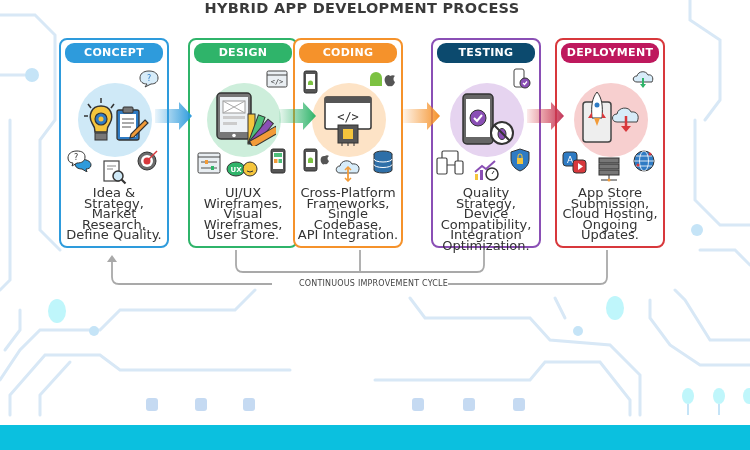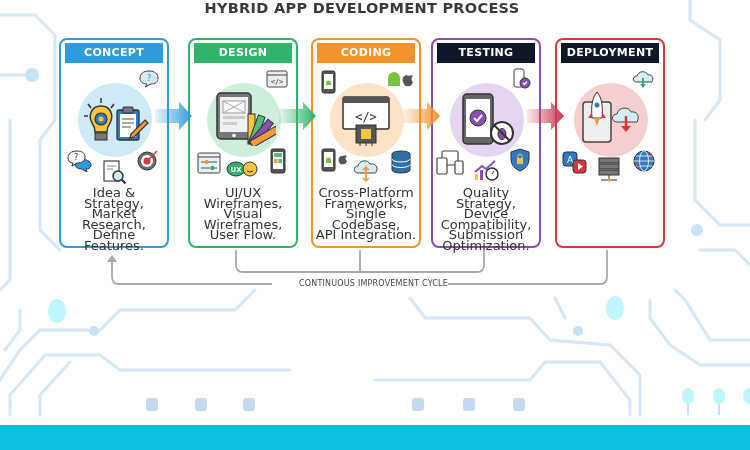--- a/index.html
+++ b/index.html
@@ -13,21 +13,21 @@
     position: absolute; left: 0; top: 0; width: 724px; text-align: center;
     font-size: 14.5px; font-weight: bold; color: #3a3a3a; letter-spacing: 0.3px; line-height: 16px; z-index: 2;
   }
 
   .stage {
     position: absolute; top: 38px; width: 110px; height: 210px;
     border: 2px solid; border-radius: 8px; background: #fff; z-index: 3;
   }
   .stage-header {
     margin: 3px 4px 0 4px; height: 20px; color: #fff;
-    font-size: 11px; font-weight: bold; text-align: center; line-height: 20px; letter-spacing: 0.3px;
+    font-size: 11px; font-weight: bold; text-align: center; line-height: 20px; letter-spacing: 0.3px; border-radius: 9px;
   }
   .stage-circle {
     position: absolute; left: 17px; top: 43px; width: 74px; height: 74px; border-radius: 50%;
   }
   .stage-desc {
     position: absolute; left: 0; top: 148px; width: 106px; text-align: center;
     font-size: 13px; line-height: 10.5px; color: #333; padding: 0 2px;
   }
   .stage-desc span { display: block; }
   .icon-svg { position: absolute; }
@@ -144,21 +144,21 @@
   </svg>
   <svg class="icon-svg" style="left:75px;top:108px" width="24" height="24" viewBox="0 0 24 24">
     <circle cx="11" cy="13" r="9" fill="#6b6b6b" stroke="#333"></circle>
     <circle cx="11" cy="13" r="6" fill="#fff"></circle>
     <circle cx="11" cy="13" r="3.5" fill="#d8383c"></circle>
     <line x1="11" y1="13" x2="21" y2="3" stroke="#d8383c" stroke-width="1.5"></line>
   </svg>
   <div class="stage-desc">
     <span>Idea &amp; Strategy,</span>
     <span>Market Research,</span>
-    <span>Define Features.</span>
+    <span>Define Quality.</span>
   </div>
 </div>
 
 <svg class="arrow" style="left:155px" viewBox="0 0 38 30">
   <defs>
       <linearGradient id="g1" x1="0" x2="1">
         <stop offset="0" stop-color="#2e9bdc" stop-opacity="0.1"></stop>
         <stop offset="1" stop-color="#2e9bdc"></stop>
       </linearGradient>
     </defs>
@@ -208,35 +208,35 @@
   <svg class="icon-svg" style="left:80px;top:108px" width="16" height="26" viewBox="0 0 16 26">
     <rect x="1" y="1" width="14" height="24" rx="2" fill="#555" stroke="#333"></rect>
     <rect x="3" y="4" width="10" height="17" fill="#fff"></rect>
     <rect x="4" y="5" width="8" height="4" fill="#4fbf7a"></rect>
       <rect x="4" y="11" width="3.5" height="4" fill="#f29b38"></rect>
       <rect x="8.5" y="11" width="3.5" height="4" fill="#4fbf7a"></rect>
   </svg>
   <div class="stage-desc">
     <span>UI/UX Wireframes,</span>
     <span>Visual Wireframes,</span>
-    <span>User Flow.</span>
+    <span>User Store.</span>
   </div>
 </div>
 
 <svg class="arrow" style="left:279px" viewBox="0 0 38 30">
   <defs>
       <linearGradient id="g2" x1="0" x2="1">
         <stop offset="0" stop-color="#2fb46a" stop-opacity="0.1"></stop>
         <stop offset="1" stop-color="#2fb46a"></stop>
       </linearGradient>
     </defs>
   <path d="M0 8 L24 8 L24 1 L37 15 L24 29 L24 22 L0 22Z" fill="url(#g2)"></path>
 </svg>
 
-<div class="stage" style="left:311px; border-color:#f5922b;">
+<div class="stage" style="left:293px; border-color:#f5922b;">
   <div class="stage-header" style="background:#f5922b;">CODING</div>
   <div class="stage-circle" style="background:#fde3c6;"></div>
   <svg class="icon-svg" style="left:28px;top:55px" width="50" height="52" viewBox="0 0 50 52">
     <rect x="2" y="2" width="46" height="32" rx="2" fill="#fff" stroke="#333" stroke-width="1.5"></rect>
     <rect x="2" y="2" width="46" height="6" fill="#555"></rect>
     <text x="25" y="26" font-size="12" text-anchor="middle" fill="#333" font-family="DejaVu Sans Mono, monospace">&lt;/&gt;</text>
     <rect x="15" y="30" width="20" height="18" fill="#555" stroke="#333"></rect>
     <rect x="20" y="34" width="10" height="10" fill="#f5c53c"></rect>
     <g stroke="#333">
         <line x1="19" y1="48" x2="19" y2="51"></line>
@@ -284,21 +284,21 @@
   <defs>
       <linearGradient id="g3" x1="0" x2="1">
         <stop offset="0" stop-color="#f5922b" stop-opacity="0.1"></stop>
         <stop offset="1" stop-color="#f5922b"></stop>
       </linearGradient>
     </defs>
   <path d="M0 8 L24 8 L24 1 L37 15 L24 29 L24 22 L0 22Z" fill="url(#g3)"></path>
 </svg>
 
 <div class="stage" style="left:431px; border-color:#8a4fb5;">
-  <div class="stage-header" style="background:#0f172a;">TESTING</div>
+  <div class="stage-header" style="background:#0c4a6e;">TESTING</div>
   <div class="stage-circle" style="background:#e6d4f0;"></div>
   <svg class="icon-svg" style="left:28px;top:52px" width="34" height="54" viewBox="0 0 34 54">
     <rect x="2" y="2" width="30" height="50" rx="4" fill="#666" stroke="#333" stroke-width="1.5"></rect>
     <rect x="5" y="7" width="24" height="38" fill="#fff"></rect>
     <circle cx="17" cy="26" r="8" fill="#8a4fb5" stroke="#333"></circle>
     <path d="M13 26 L16 29 L21 23" stroke="#fff" stroke-width="2" fill="none"></path>
   </svg>
   <svg class="icon-svg" style="left:56px;top:80px" width="26" height="26" viewBox="0 0 26 26">
     <circle cx="13" cy="13" r="11" fill="#fff" stroke="#333" stroke-width="2"></circle>
     <ellipse cx="13" cy="14" rx="4" ry="5.5" fill="#8a4fb5" stroke="#333"></ellipse>
@@ -322,37 +322,37 @@
     <line x1="19" y1="16" x2="21" y2="13" stroke="#333"></line>
   </svg>
   <svg class="icon-svg" style="left:77px;top:108px" width="20" height="24" viewBox="0 0 20 24">
     <path d="M10 1 L19 4 L19 11 C19 17 15 21 10 23 C5 21 1 17 1 11 L1 4Z" fill="#2e7bc4" stroke="#333"></path>
     <rect x="7" y="10" width="6" height="6" fill="#f5c53c"></rect>
     <path d="M8 10 L8 8 A2 2 0 0 1 12 8 L12 10" stroke="#f5c53c" fill="none"></path>
   </svg>
   <div class="stage-desc">
     <span>Quality Strategy,</span>
     <span>Device Compatibility,</span>
-    <span>Submission</span>
+    <span>Integration</span>
     <span>Optimization.</span>
   </div>
 </div>
 
 <svg class="arrow" style="left:527px" viewBox="0 0 38 30">
   <defs>
       <linearGradient id="g4" x1="0" x2="1">
         <stop offset="0" stop-color="#d8383c" stop-opacity="0.1"></stop>
         <stop offset="1" stop-color="#c2365a"></stop>
       </linearGradient>
     </defs>
   <path d="M0 8 L24 8 L24 1 L37 15 L24 29 L24 22 L0 22Z" fill="url(#g4)"></path>
 </svg>
 
 <div class="stage" style="left:555px; border-color:#d8383c;">
-  <div class="stage-header" style="background:#0f172a;">DEPLOYMENT</div>
+  <div class="stage-header" style="background:#be185d;">DEPLOYMENT</div>
   <div class="stage-circle" style="background:#f7cfcf;"></div>
   <svg class="icon-svg" style="left:24px;top:50px" width="32" height="54" viewBox="0 0 32 54">
     <rect x="2" y="12" width="28" height="40" rx="3" fill="#eee" stroke="#444" stroke-width="1.5"></rect>
     <path d="M16 2 C11 8 10 16 11 28 L21 28 C22 16 21 8 16 2Z" fill="#fff" stroke="#333"></path>
     <circle cx="16" cy="15" r="2.5" fill="#2e7bc4"></circle>
     <path d="M11 22 L7 28 L11 28Z M21 22 L25 28 L21 28Z" fill="#d8383c"></path>
     <path d="M13 28 L16 36 L19 28Z" fill="#f29b38"></path>
   </svg>
   <svg class="icon-svg" style="left:52px;top:62px" width="32" height="34" viewBox="0 0 32 34">
     <path d="M8 20 C2 20 2 12 8 12 C9 5 20 4 22 10 C28 9 31 14 28 20Z" fill="#d7ecf9" stroke="#444"></path>
@@ -382,13 +382,19 @@
     <circle cx="11" cy="11" r="10" fill="#2e7bc4" stroke="#333"></circle>
     <ellipse cx="11" cy="11" rx="4.5" ry="10" fill="none" stroke="#fff" stroke-width="0.8"></ellipse>
     <g stroke="#fff" stroke-width="0.8">
         <line x1="1" y1="11" x2="21" y2="11"></line>
         <line x1="3" y1="6" x2="19" y2="6"></line>
         <line x1="3" y1="16" x2="19" y2="16"></line>
       </g>
     <circle cx="17" cy="4" r="1.5" fill="#d8383c"></circle>
       <circle cx="5" cy="15" r="1.5" fill="#d8383c"></circle>
   </svg>
+  <div class="stage-desc">
+    <span>App Store</span>
+    <span>Submission,</span>
+    <span>Cloud Hosting,</span>
+    <span>Ongoing Updates.</span>
+  </div>
 </div>
 
 </body></html>

